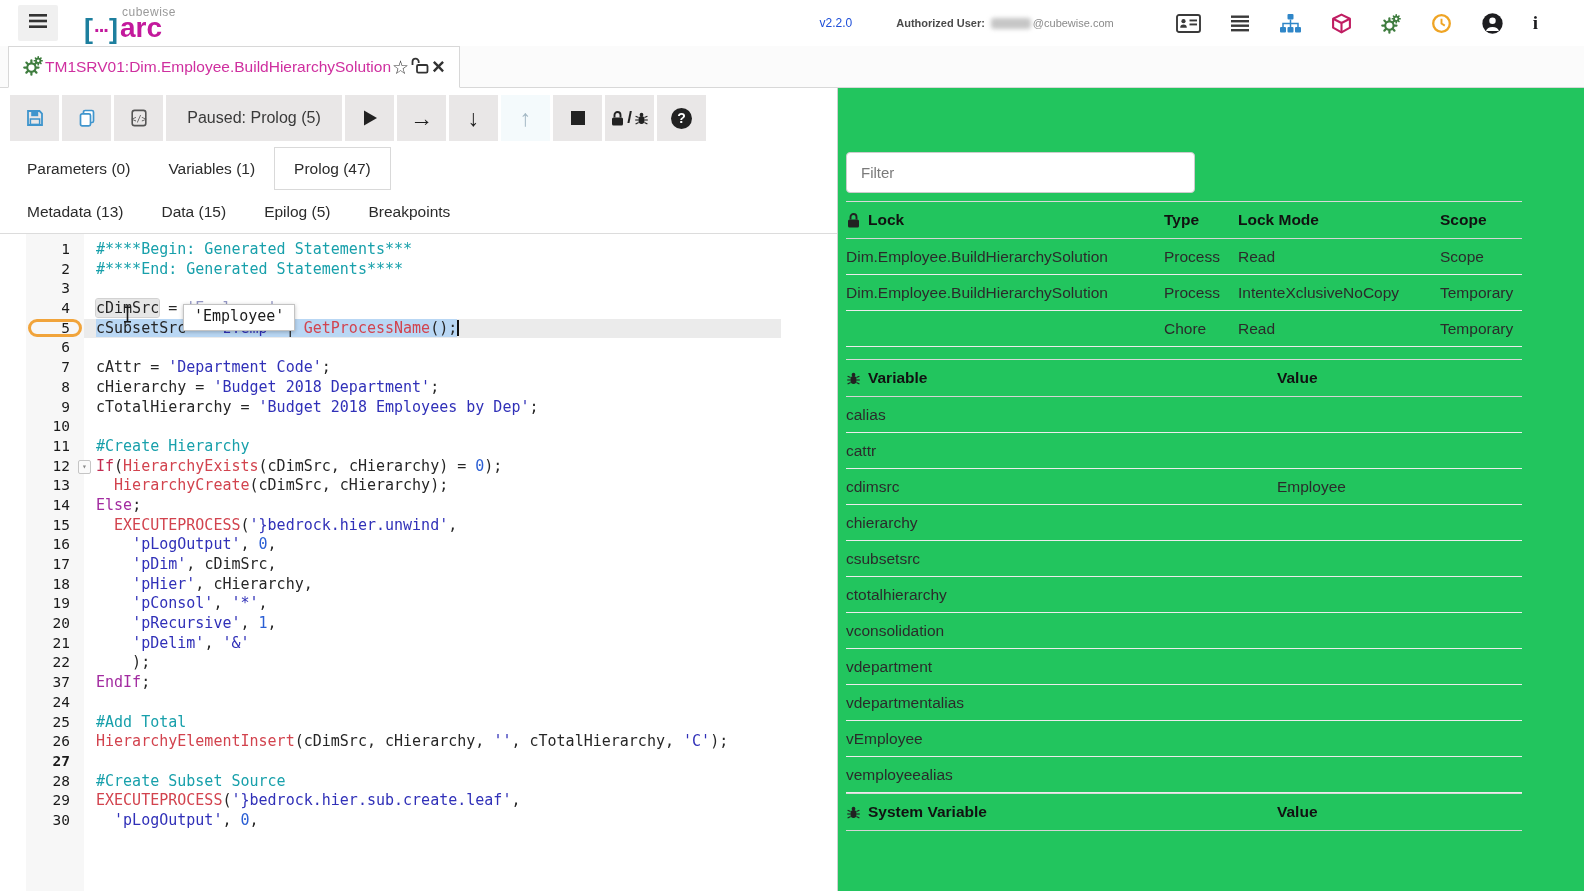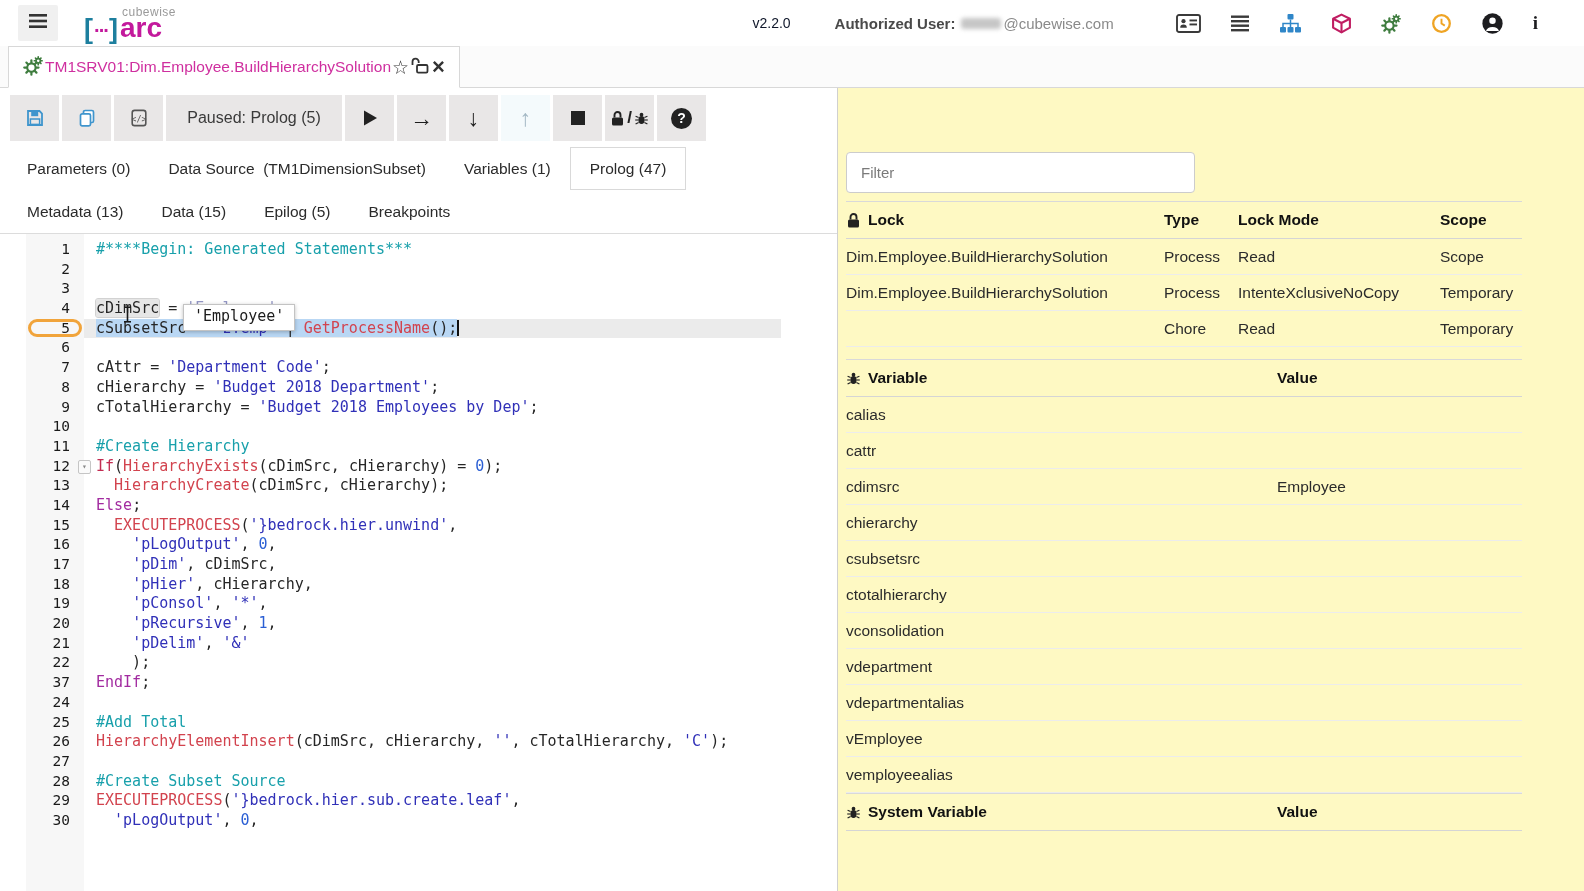--- a/index.html
+++ b/index.html
@@ -9,39 +9,39 @@
   
   .topbar { height:46px; display:flex; align-items:center; padding:0 46px 0 18px; background:#fff; }
   .menu-btn { width:40px; height:36px; background:#f0f0f0; border-radius:2px; display:flex; align-items:center; justify-content:center; cursor:pointer; }
   .logo { display:flex; align-items:flex-end; margin-left:26px; }
   .logo .bracket { color:#1d7f9e; font-size:27px; font-weight:bold; line-height:24px; }
   .logo .dots { color:#c3199c; font-size:20px; font-weight:bold; line-height:22px; letter-spacing:-2px; margin:0 1px; }
   .logo-right { display:flex; flex-direction:column; align-items:flex-start; margin-left:2px; }
   .logo-right .small { font-size:12px; color:#9a9a9a; letter-spacing:.5px; margin-bottom:-4px; margin-left:2px; }
   .logo-right .brand { color:#c3199c; font-size:28px; font-weight:bold; line-height:26px; }
   .spacer { flex:1; }
-  .version { color:#0f172a; font-size:14px;margin-left:20px; }
-  .auth { margin-left:44px; font-size:15px; color:#8a8a8a; display:flex; align-items:center; }
+  .version { color:#1d4ed8; font-size:12px;margin-left:20px; }
+  .auth { margin-left:44px; font-size:11px; color:#8a8a8a; display:flex; align-items:center; }
   .auth b { color:#4a4a4a; font-weight:bold; margin-right:6px; }
   .auth .blur { display:inline-block; width:40px; height:11px; background:#c6c6c6; border-radius:3px; filter:blur(2px); margin-right:2px; }
   .hicons { display:flex; align-items:center; gap:29px; margin-left:62px; }
   .hicon { display:flex; align-items:center; justify-content:center; cursor:pointer; }
   .hicon .info-i { font-size:19px; font-weight:bold; color:#1d1d20; font-family:"Liberation Serif",serif; }
 
   
   .tabbar { height:42px; background:#fbfbfb; border-bottom:1px solid #d8d8d8; display:flex; align-items:flex-end; }
   .doc-tab { margin-left:8px; height:42px; background:#fff; border:1px solid #d8d8d8; border-bottom:1px solid #fff; margin-bottom:-1px; display:flex; align-items:center; padding:0 14px; gap:1px; cursor:pointer; }
   .doc-tab .title { color:#cf2f9f; font-size:15.5px; }
   .doc-tab .star { font-size:19px; color:#333; line-height:1; }
   .doc-tab .close { font-size:22px; font-weight:bold; color:#333; line-height:1; margin-left:2px; }
 
   
   .content { display:flex; height:803px; }
   .left-pane { width:838px; border-right:1px solid #d0d0d0; display:flex; flex-direction:column; background:#fff; }
-  .right-pane { flex:1; padding:64px 0 0 8px; background:#fef9c3; }
+  .right-pane { flex:1; padding:64px 0 0 8px; background:#22c55e; }
 
   
   .toolbar { display:flex; padding:7px 0 0 10px; gap:3px; }
   .tbtn { width:49px; height:46px; background:#e9e7e7; display:flex; align-items:center; justify-content:center; cursor:pointer; }
   .tbtn.hl { background:#f4fafc; }
   .tbtn .ar { font-size:23px; font-weight:600; color:#1d1d1d; line-height:1; }
   .tbtn.hl .ar { color:#a3b8c4; }
   .tlabel { width:176px; height:46px; background:#e9e7e7; display:flex; align-items:center; justify-content:center; font-size:16px; color:#3a3a3a; }
   .tbtn .slash { font-size:17px; color:#222; margin:0 2px; font-weight:bold; }
   .help-circle { width:21px; height:21px; border-radius:50%; background:#222; color:#fff; font-size:14px; font-weight:bold; display:flex; align-items:center; justify-content:center; }
@@ -325,21 +325,20 @@
           </div>
           <div class="tbtn">
             <span style="display: flex; align-items: center;">
               <span class="help-circle">?</span>
             </span>
           </div>
         </div>
       <div class="proc-tabs">
         <div class="ptab-row" id="ptab-row1">
             <div class="ptab">Parameters (0)</div>
-            <div class="ptab">Data Source  (TM1DimensionSubset)</div>
             <div class="ptab">Variables (1)</div>
             <div class="ptab active">Prolog (47)</div>
           </div>
         <div class="ptab-row" id="ptab-row2">
             <div class="ptab">Metadata (13)</div>
             <div class="ptab">Data (15)</div>
             <div class="ptab">Epilog (5)</div>
             <div class="ptab">Breakpoints</div>
           </div>
       </div>
@@ -355,20 +354,21 @@
             </svg>
         </span>
       <div class="line">
             <div class="lpad"></div>
             <div class="ln"><span style="position: relative;">1</span></div>
             <div class="codec"><span class="tok cm">#****Begin: Generated Statements***</span></div>
           </div>
           <div class="line">
             <div class="lpad"></div>
             <div class="ln"><span style="position: relative;">2</span></div>
+            <div class="codec"><span class="tok cm">#****End: Generated Statements****</span></div>
           </div>
           <div class="line">
             <div class="lpad"></div>
             <div class="ln"><span style="position: relative;">3</span></div>
             <div class="codec"></div>
           </div>
           <div class="line">
             <div class="lpad"></div>
             <div class="ln"><span style="position: relative;">4</span></div>
             <div class="codec"><span class="tok id hover">cDimSrc</span><span class="tok op"> = </span><span class="tok str faded">'Employee'</span><span class="tok op">;</span></div>
@@ -478,21 +478,21 @@
             <div class="ln"><span style="position: relative;">25</span></div>
             <div class="codec"><span class="tok cm">#Add Total</span></div>
           </div>
           <div class="line">
             <div class="lpad"></div>
             <div class="ln"><span style="position: relative;">26</span></div>
             <div class="codec"><span class="tok fn">HierarchyElementInsert</span><span class="tok op">(</span><span class="tok id">cDimSrc</span><span class="tok op">, </span><span class="tok id">cHierarchy</span><span class="tok op">, </span><span class="tok str">''</span><span class="tok op">, </span><span class="tok id">cTotalHierarchy</span><span class="tok op">, </span><span class="tok str">'C'</span><span class="tok op">);</span></div>
           </div>
           <div class="line">
             <div class="lpad"></div>
-            <div class="ln"><span style="position: relative;">27</span></div>
+            <div class="ln"><span style="position: relative; font-weight: bold;">27</span></div>
             <div class="codec"></div>
           </div>
           <div class="line">
             <div class="lpad"></div>
             <div class="ln"><span style="position: relative;">28</span></div>
             <div class="codec"><span class="tok cm">#Create Subset Source</span></div>
           </div>
           <div class="line">
             <div class="lpad"></div>
             <div class="ln"><span style="position: relative;">29</span></div>

